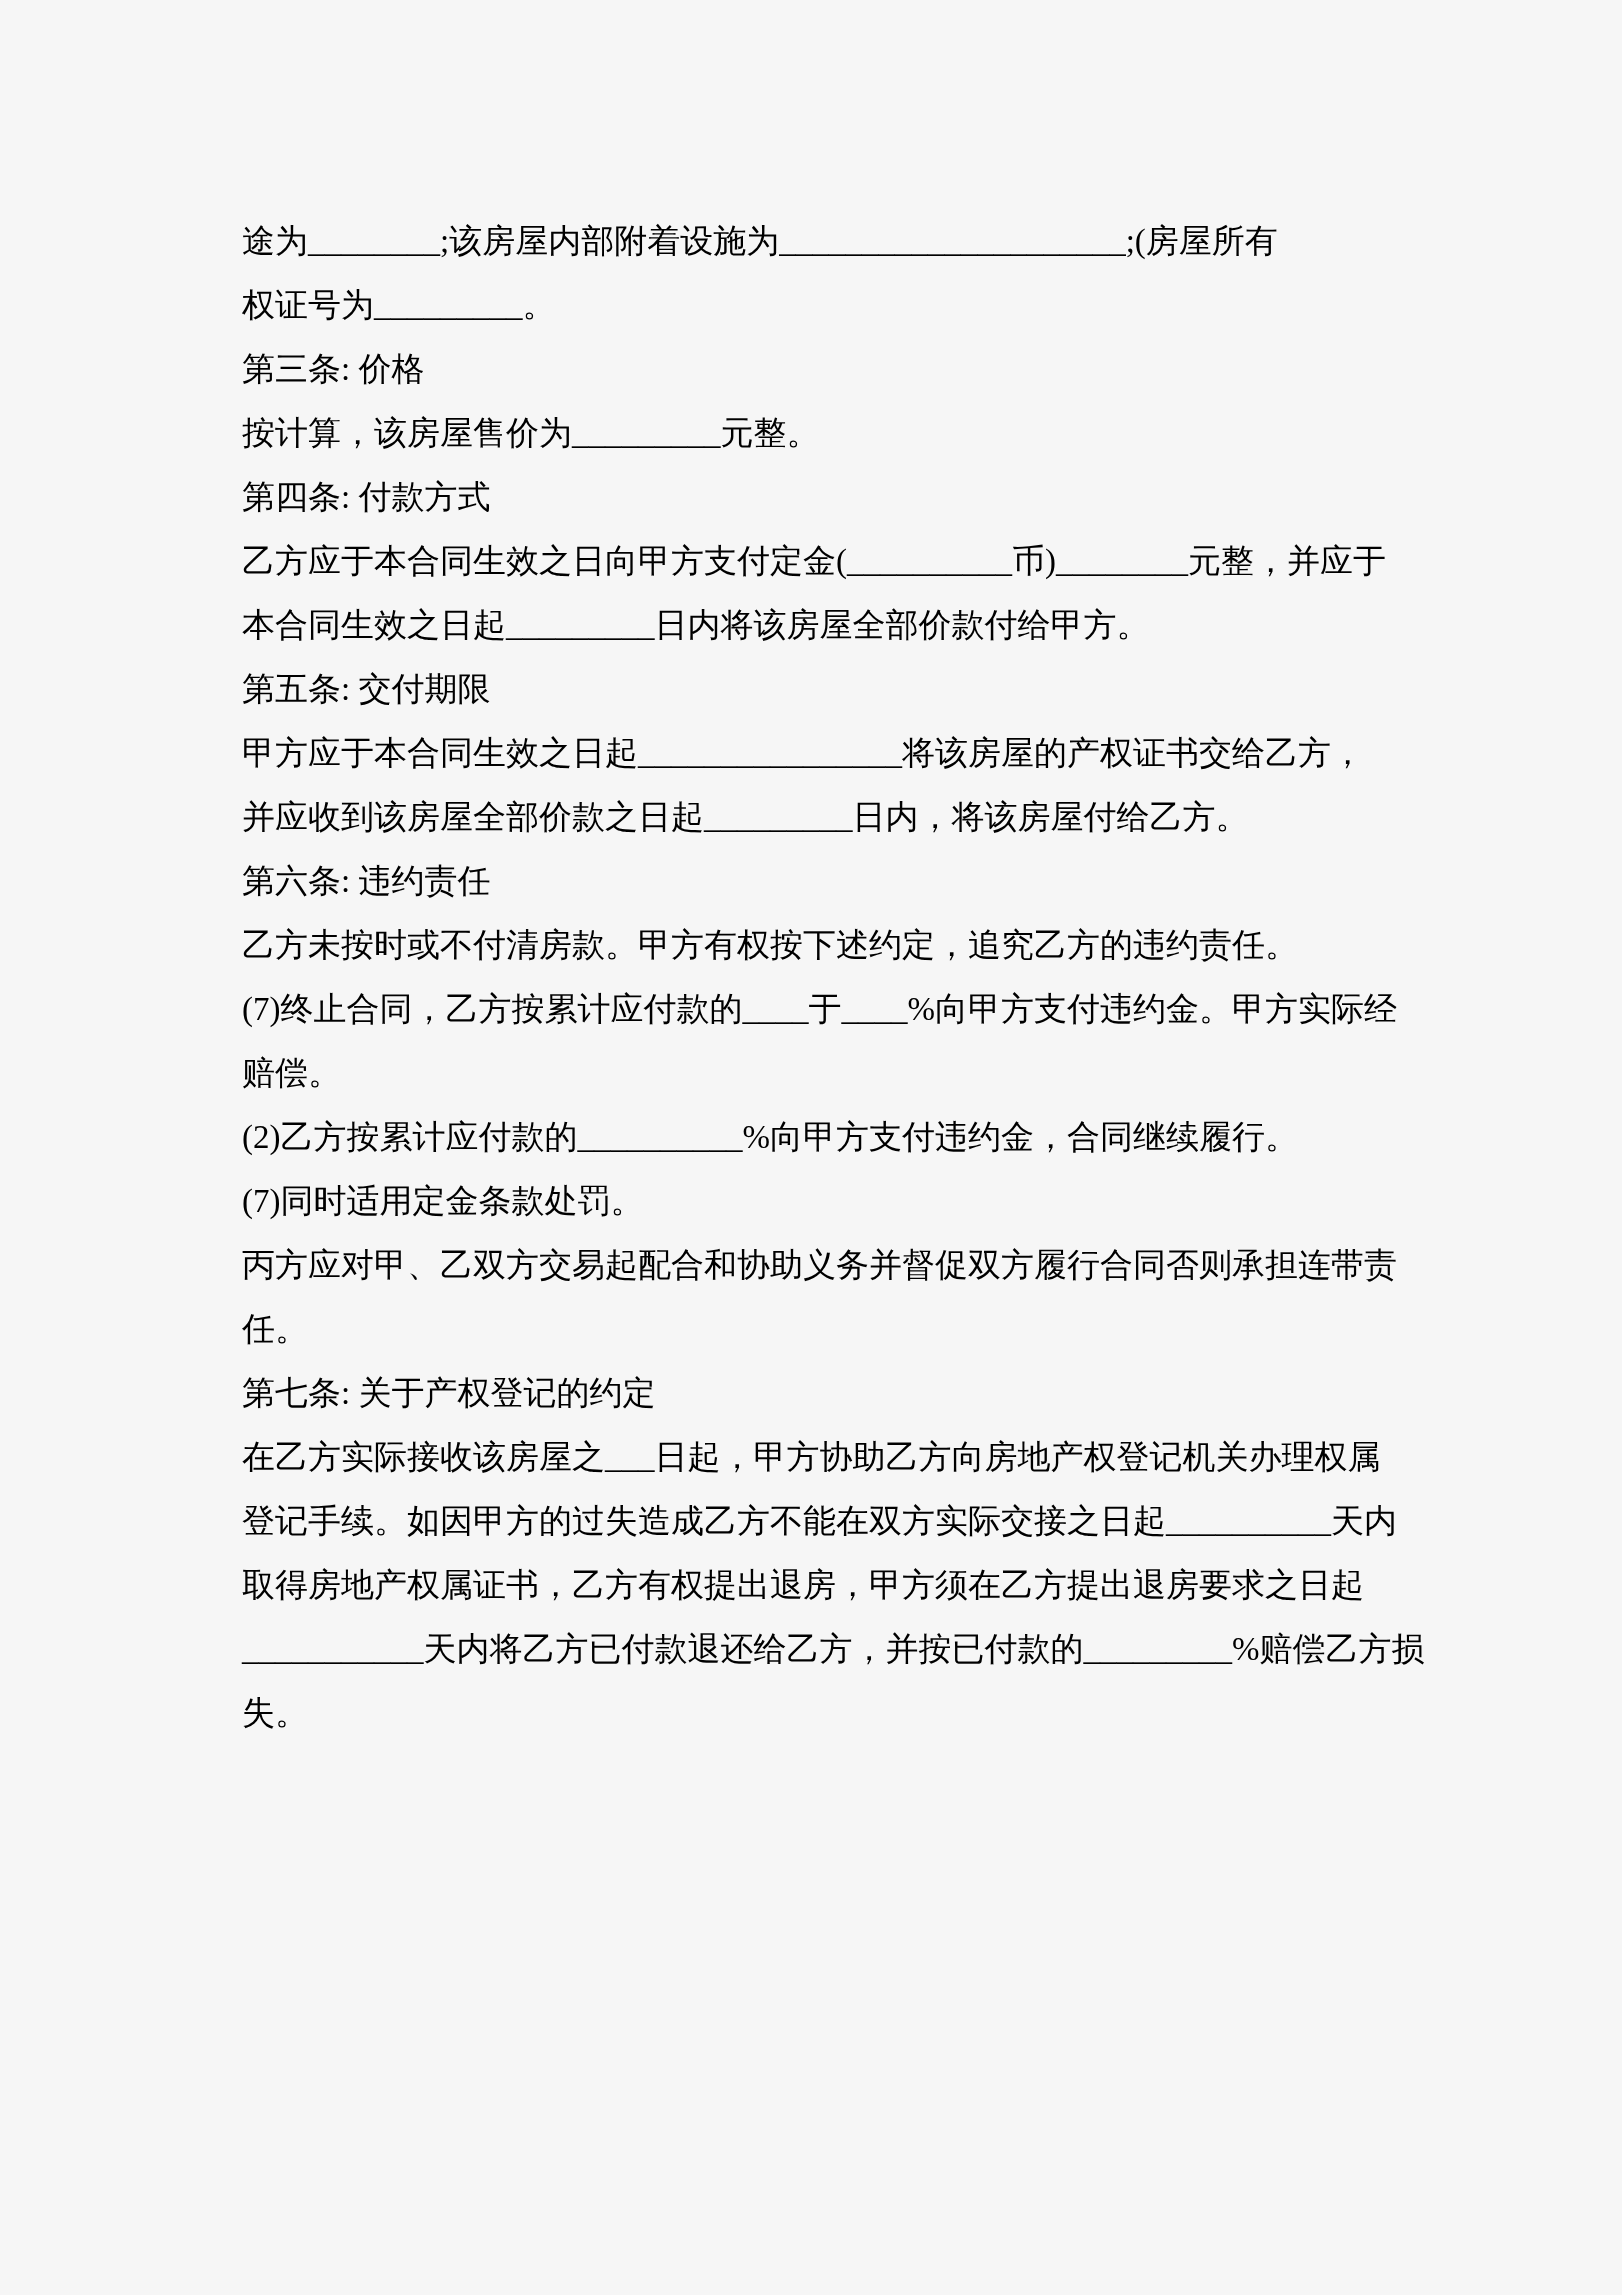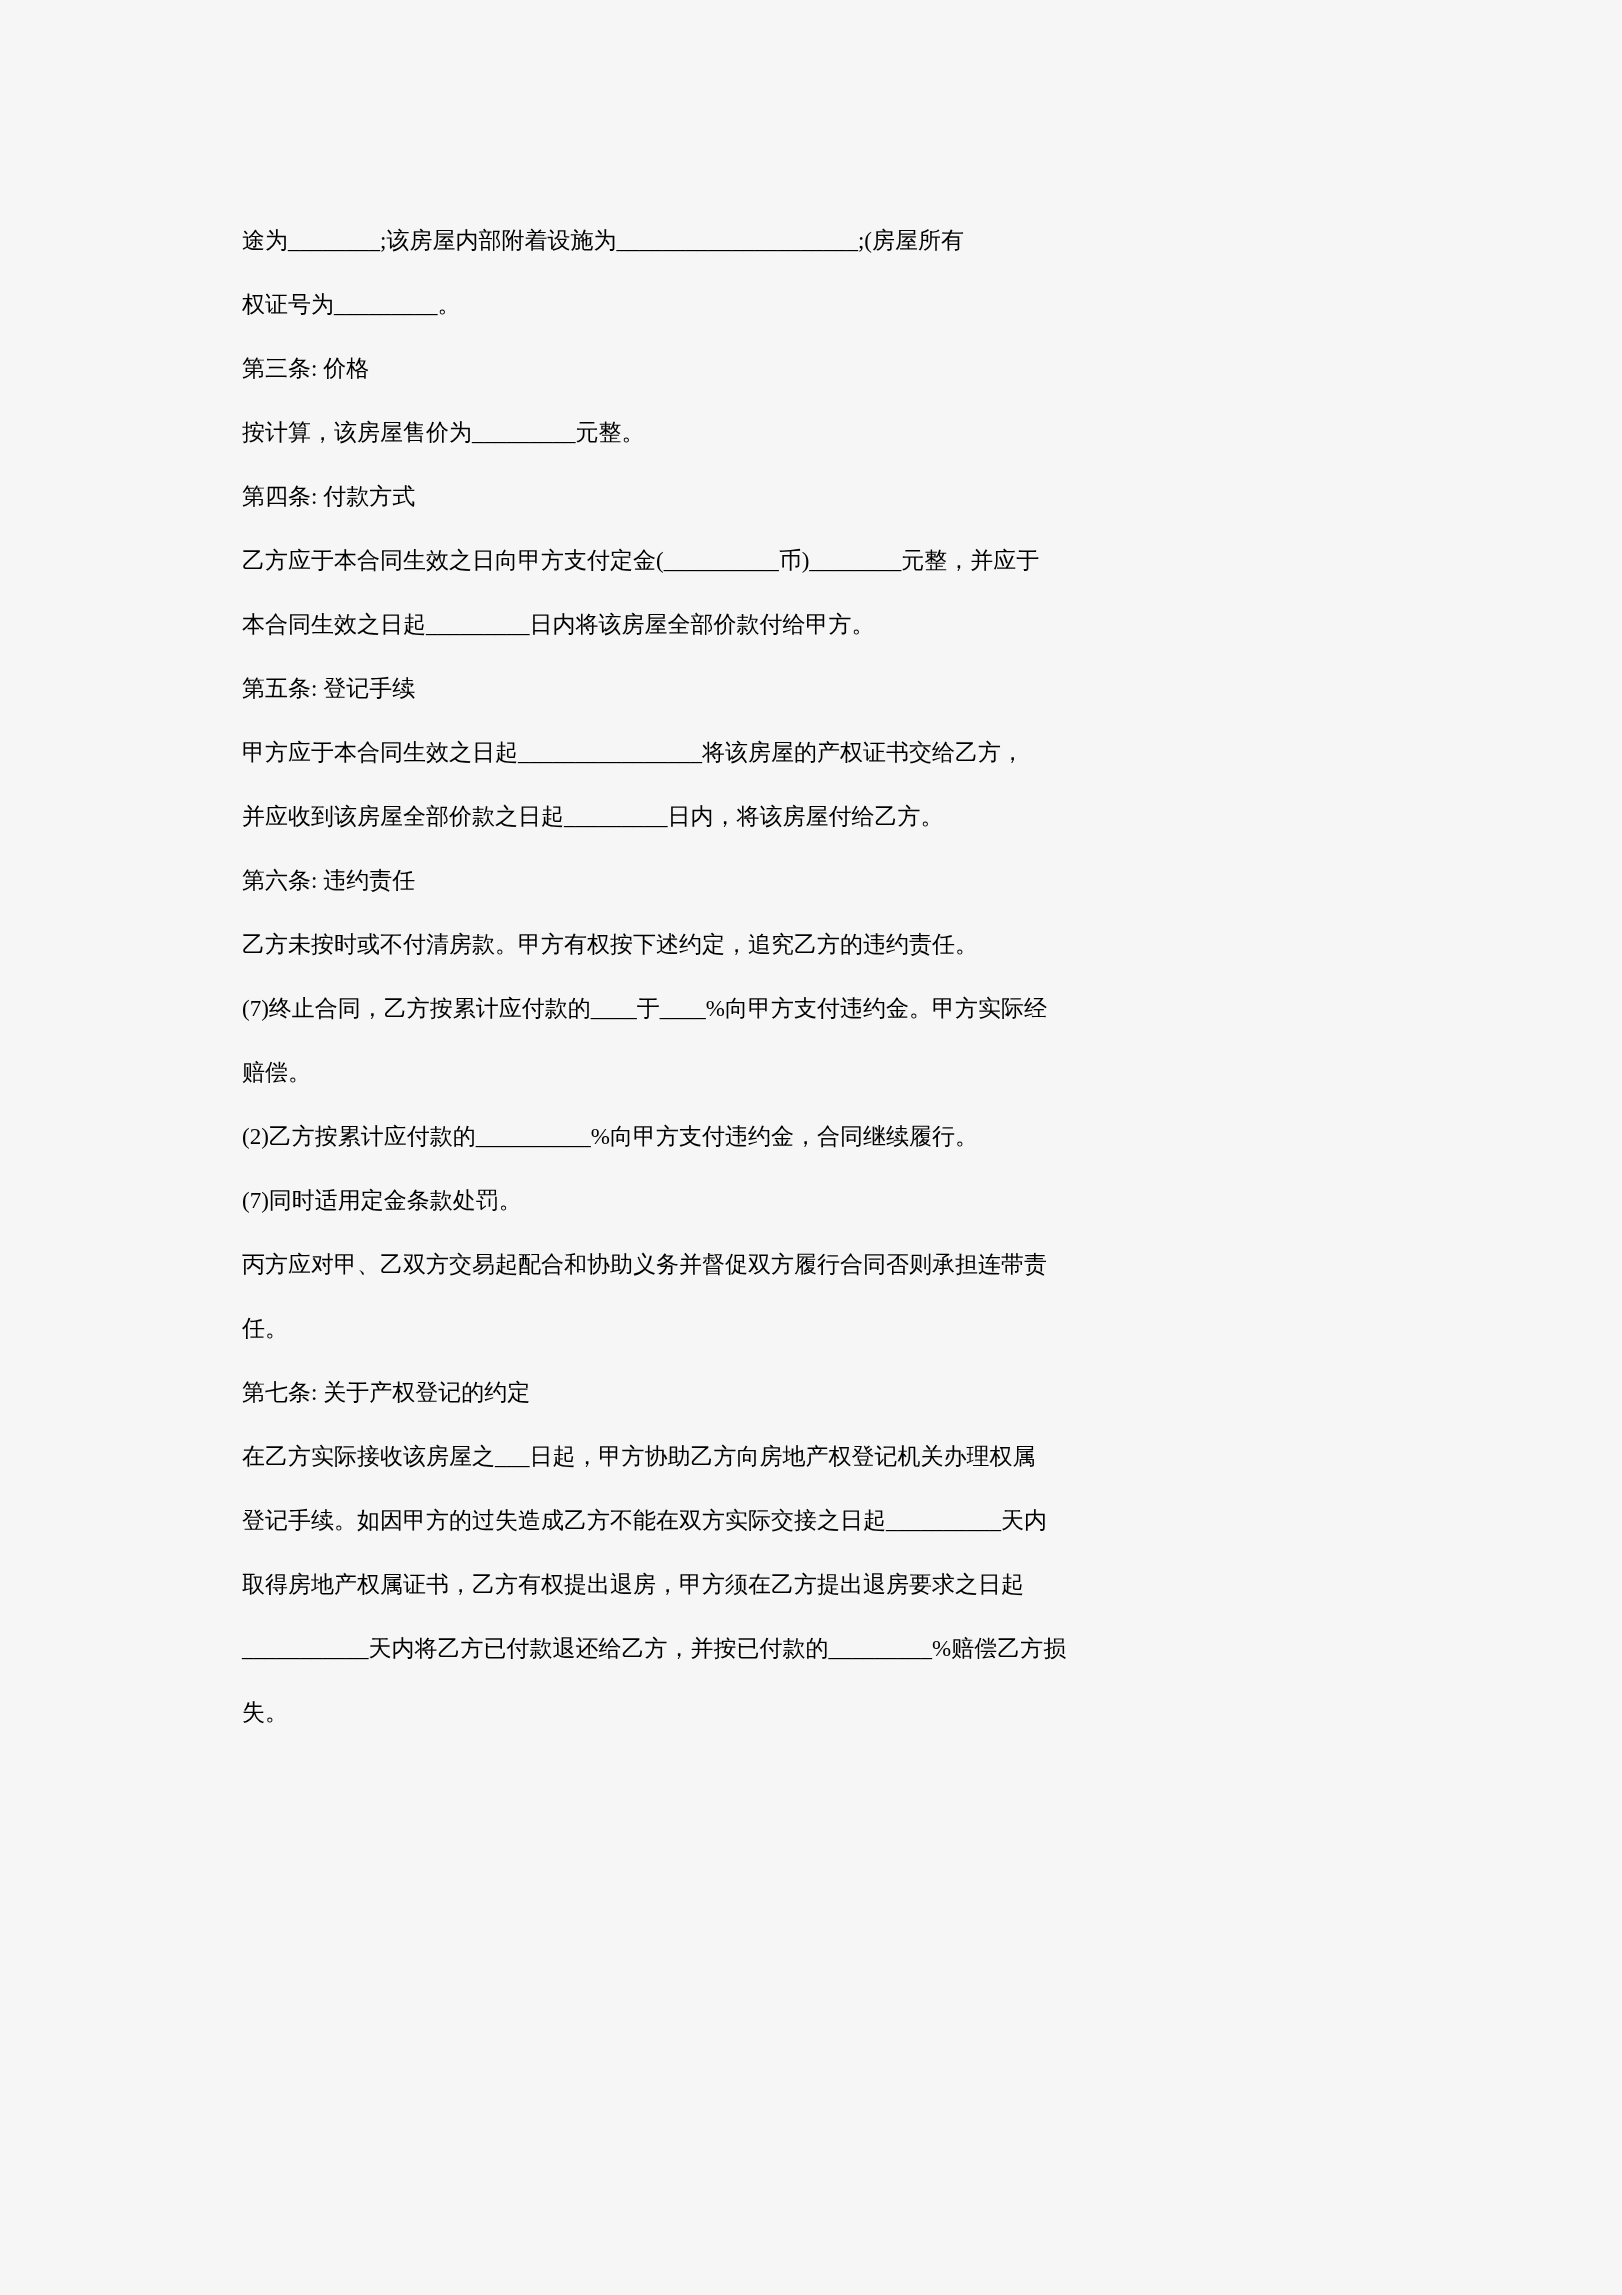--- a/index.html
+++ b/index.html
@@ -19,40 +19,40 @@
     overflow: hidden;
   }
   .content {
     position: absolute;
     left: 242px;
     top: 209px;
     width: 1144px;
   }
   .line {
     font-family: "Liberation Serif", "DejaVu Serif", serif;
-    font-size: 23px;
+    font-size: 33px;
     line-height: 64px;
     color: #000000;
     white-space: nowrap;
     letter-spacing: 0px;
   }
 </style>
 </head>
 <body>
 
 <div class="page">
   <div class="content">
     <div class="line">途为________;该房屋内部附着设施为_____________________;(房屋所有</div>
     <div class="line">权证号为_________。</div>
     <div class="line">第三条: 价格</div>
     <div class="line">按计算，该房屋售价为_________元整。</div>
     <div class="line">第四条: 付款方式</div>
     <div class="line">乙方应于本合同生效之日向甲方支付定金(__________币)________元整，并应于</div>
     <div class="line">本合同生效之日起_________日内将该房屋全部价款付给甲方。</div>
-    <div class="line">第五条: 登记手续</div>
+    <div class="line">第五条: 交付期限</div>
     <div class="line">甲方应于本合同生效之日起________________将该房屋的产权证书交给乙方，</div>
     <div class="line">并应收到该房屋全部价款之日起_________日内，将该房屋付给乙方。</div>
     <div class="line">第六条: 违约责任</div>
     <div class="line">乙方未按时或不付清房款。甲方有权按下述约定，追究乙方的违约责任。</div>
     <div class="line">(7)终止合同，乙方按累计应付款的____于____%向甲方支付违约金。甲方实际经</div>
     <div class="line">赔偿。</div>
     <div class="line">(2)乙方按累计应付款的__________%向甲方支付违约金，合同继续履行。</div>
     <div class="line">(7)同时适用定金条款处罚。</div>
     <div class="line">丙方应对甲、乙双方交易起配合和协助义务并督促双方履行合同否则承担连带责</div>
     <div class="line">任。</div>

